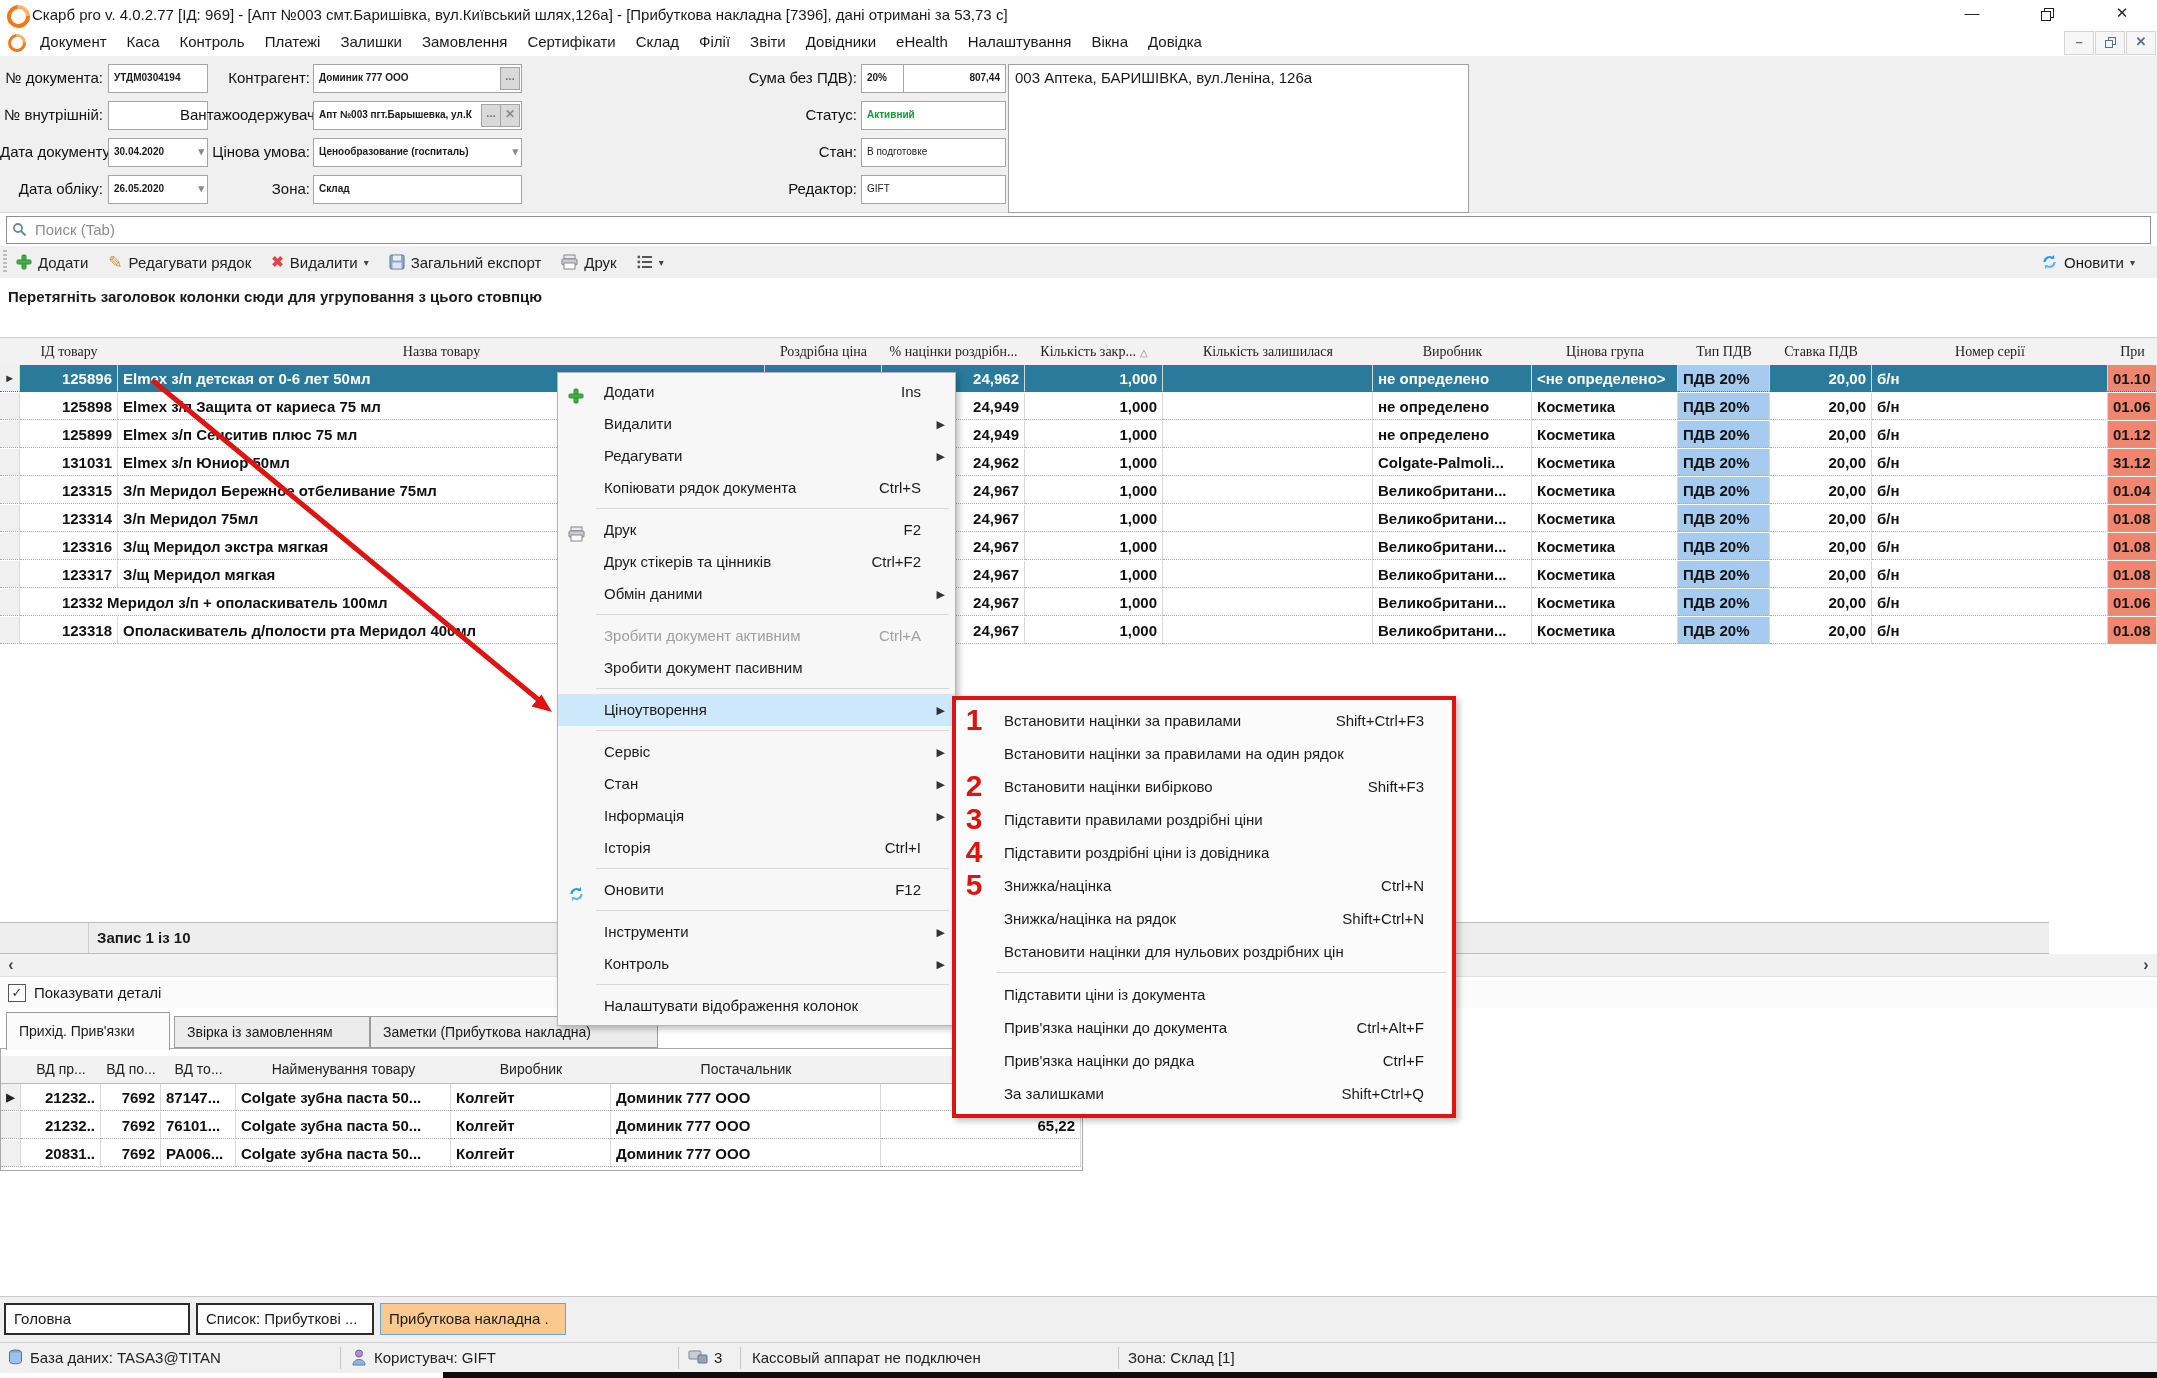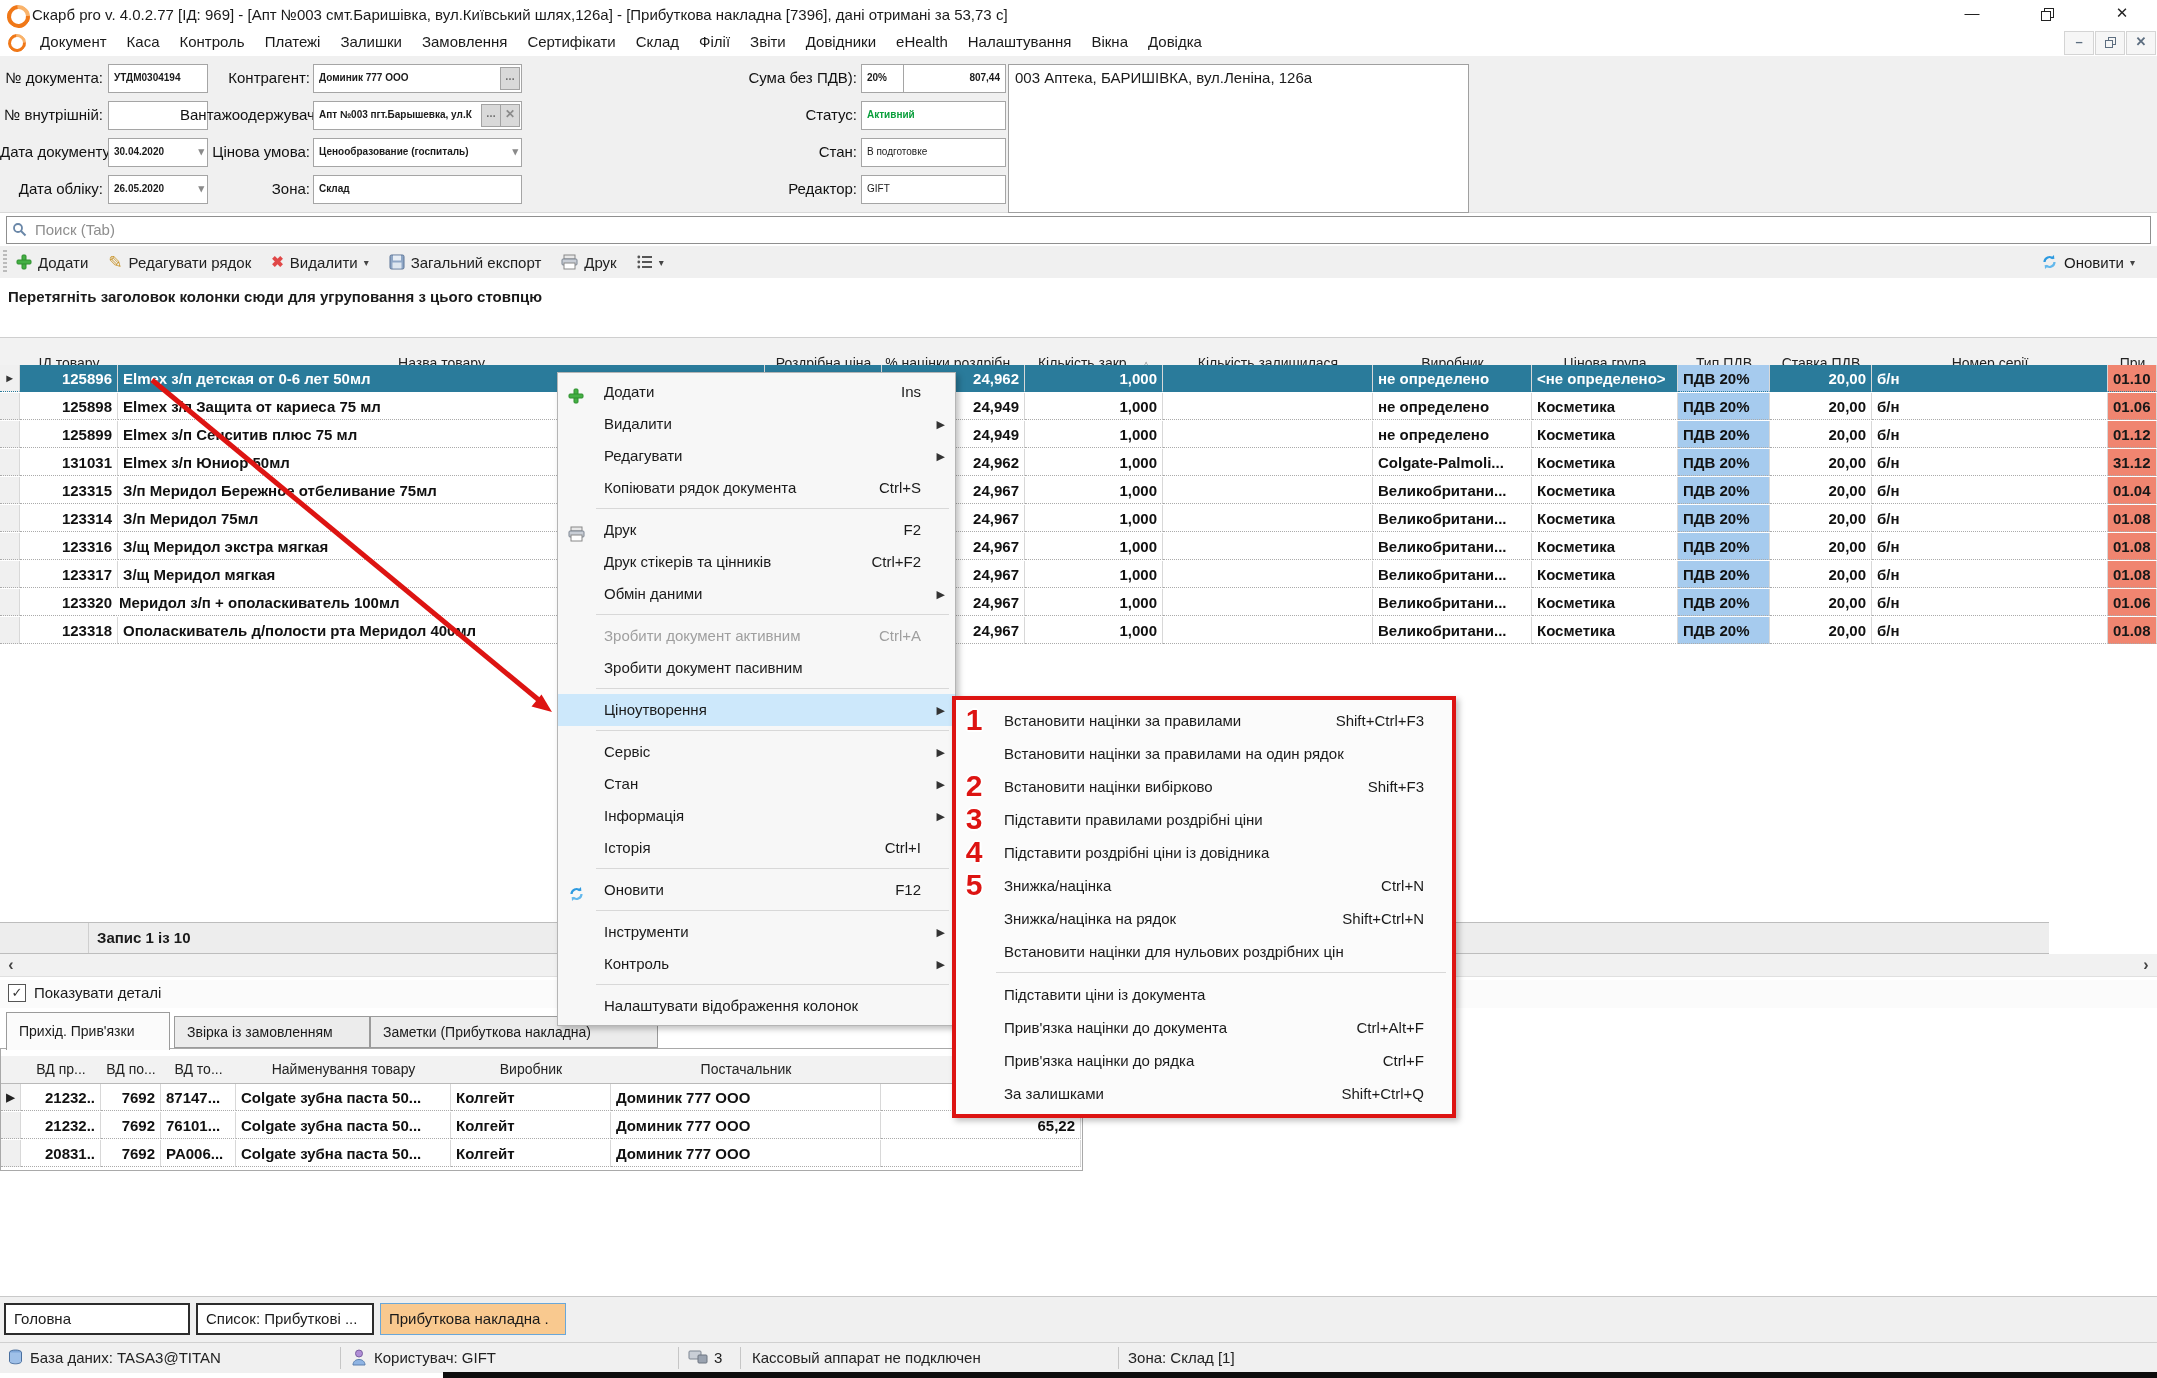--- a/index.html
+++ b/index.html
@@ -49,22 +49,22 @@
   .tbtn{display:inline-flex;align-items:center;gap:6px;font-size:15px;color:#222;}
   .caret{font-size:10px;color:#444;}
   .caret::before{content:"▾";}
   #refresh-btn{position:absolute;right:22px;top:0;height:32px;display:inline-flex;align-items:center;gap:6px;font-size:15px;}
   .pencil{font-size:17px;color:#c9952c;}
   .redx{font-size:15px;color:#e04848;font-weight:bold;}
   
   #grouphint{position:absolute;left:8px;top:288px;font-weight:bold;font-size:15px;}
   
   #ghead{position:absolute;left:0;top:337px;width:2157px;height:28px;background:#f2f2f2;border-top:1px solid #cfcfcf;}
-  .gh{position:absolute;top:12px;height:27px;line-height:27px;text-align:center;font-size:14px;color:#222;
-      border-right:1px solid #cfcfcf;border-bottom:1px solid #b9b9b9;overflow:hidden;white-space:nowrap;background:#f2f2f2;}
+  .gh{position:absolute;top:0;height:27px;line-height:27px;text-align:center;font-size:14px;color:#222;
+      border-right:1px solid #cfcfcf;border-bottom:1px solid #b9b9b9;overflow:hidden;white-space:nowrap;background:#f2f2f2;font-family:Liberation Serif, serif;}
   .sort{font-size:10px;color:#888;margin-left:4px;}
   .grow{position:absolute;left:0;width:2157px;height:28px;}
   .gcell{position:absolute;top:0;height:27px;line-height:27px;font-size:15px;font-weight:bold;color:#111;
          border-right:1px solid #d8d8d8;border-bottom:1px dotted #ababab;background:#fff;
          overflow:hidden;white-space:nowrap;padding:0 5px;box-sizing:border-box;}
   .al-r{text-align:right;} .al-l{text-align:left;} .al-c{text-align:center;padding:0;}
   .grow.sel .gcell{background:var(--sel,#2a7b9b);color:#fff;border-bottom-color:var(--sel,#2a7b9b);}
   .gcell.vatcell, .grow.sel .gcell.vatcell{background:var(--vat,#a6cbee);color:#111;}
   .gcell.datecell, .grow.sel .gcell.datecell{background:var(--expiry,#f08570);color:#181818;}
   .gcell.indcell, .grow.sel .gcell.indcell{background:#f0f0f0;color:#333;font-size:12px;}
@@ -414,21 +414,21 @@
         <div class="gcell al-l" style="left: 1373px; width: 159px;">Великобритани...</div>
         <div class="gcell al-l" style="left: 1532px; width: 146px;">Косметика</div>
         <div class="gcell al-l vatcell" style="left: 1678px; width: 92px;">ПДВ 20%</div>
         <div class="gcell al-r" style="left: 1770px; width: 102px;">20,00</div>
         <div class="gcell al-l" style="left: 1872px; width: 236px;">б/н</div>
         <div class="gcell al-l datecell" style="left: 2108px; width: 49px;">01.08</div>
       </div>
       <div class="grow" style="top: 589px;">
         <div class="gcell al-c indcell" style="left: 0px; width: 20px;"></div>
         <div class="gcell al-r" style="left: 20px; width: 98px;">123320</div>
-        <div class="gcell al-l" style="left: 114px; width: 647px;">Меридол з/п + ополаскиватель 100мл</div>
+        <div class="gcell al-l" style="left: 102px; width: 647px;">Меридол з/п + ополаскиватель 100мл</div>
         <div class="gcell al-r" style="left: 765px; width: 117px;"></div>
         <div class="gcell al-r" style="left: 882px; width: 143px;">24,967</div>
         <div class="gcell al-r" style="left: 1025px; width: 138px;">1,000</div>
         <div class="gcell al-r" style="left: 1163px; width: 210px;"></div>
         <div class="gcell al-l" style="left: 1373px; width: 159px;">Великобритани...</div>
         <div class="gcell al-l" style="left: 1532px; width: 146px;">Косметика</div>
         <div class="gcell al-l vatcell" style="left: 1678px; width: 92px;">ПДВ 20%</div>
         <div class="gcell al-r" style="left: 1770px; width: 102px;">20,00</div>
         <div class="gcell al-l" style="left: 1872px; width: 236px;">б/н</div>
         <div class="gcell al-l datecell" style="left: 2108px; width: 49px;">01.06</div>

